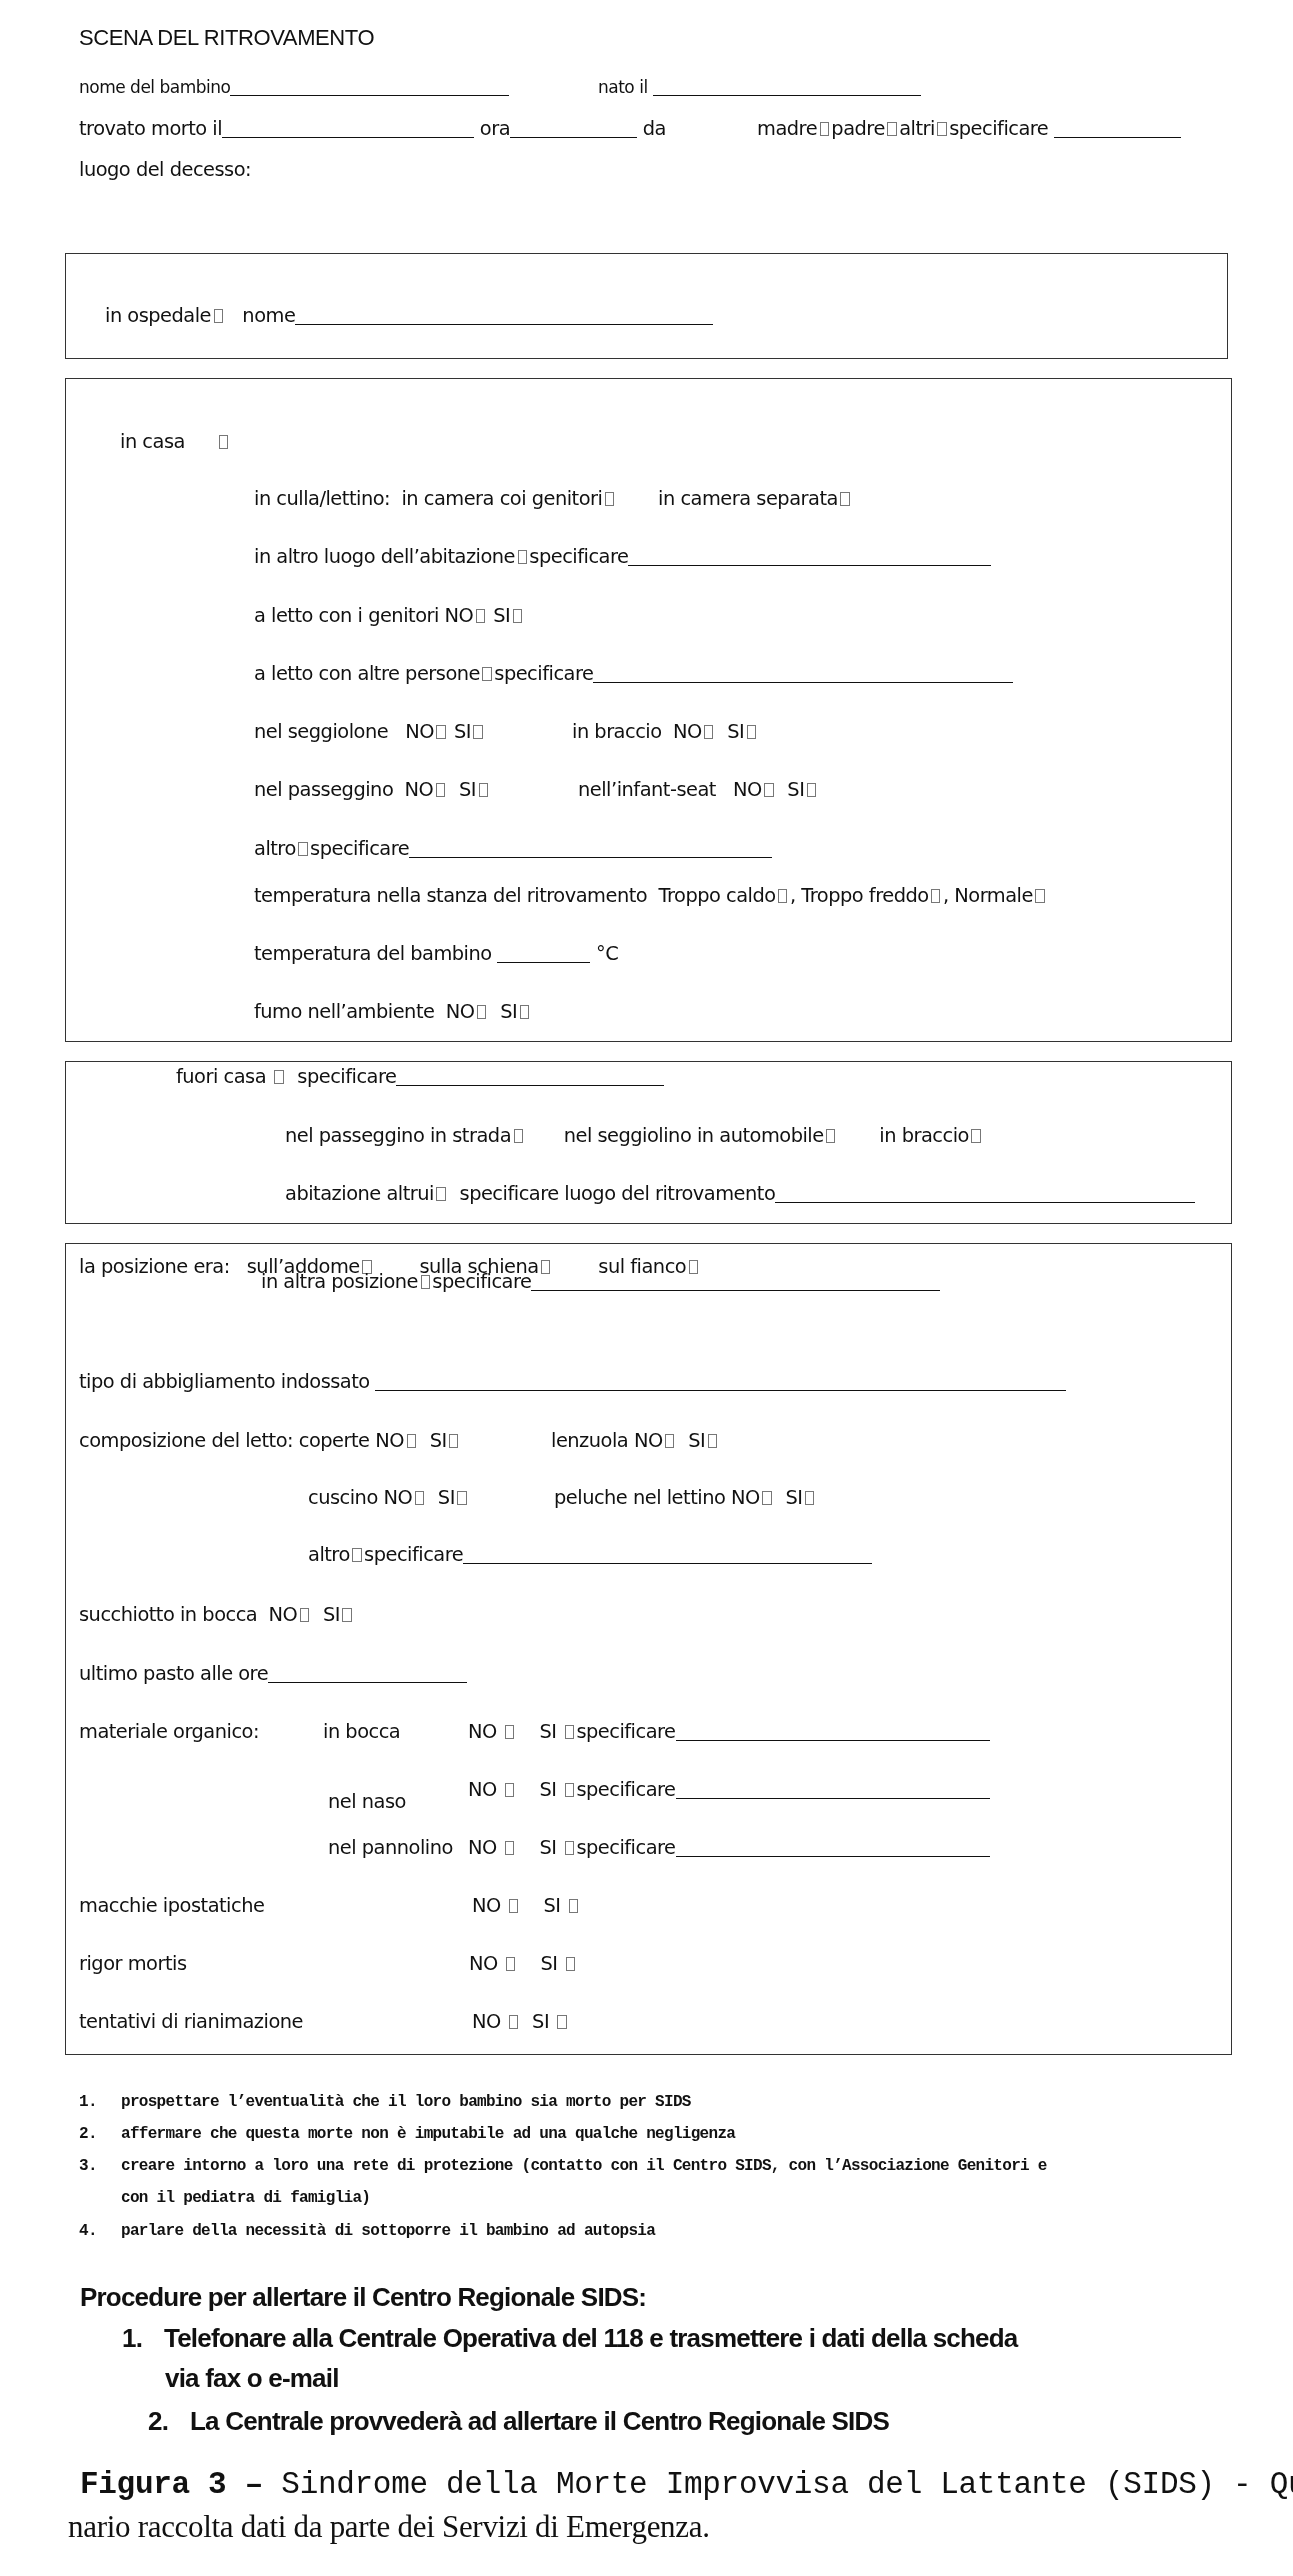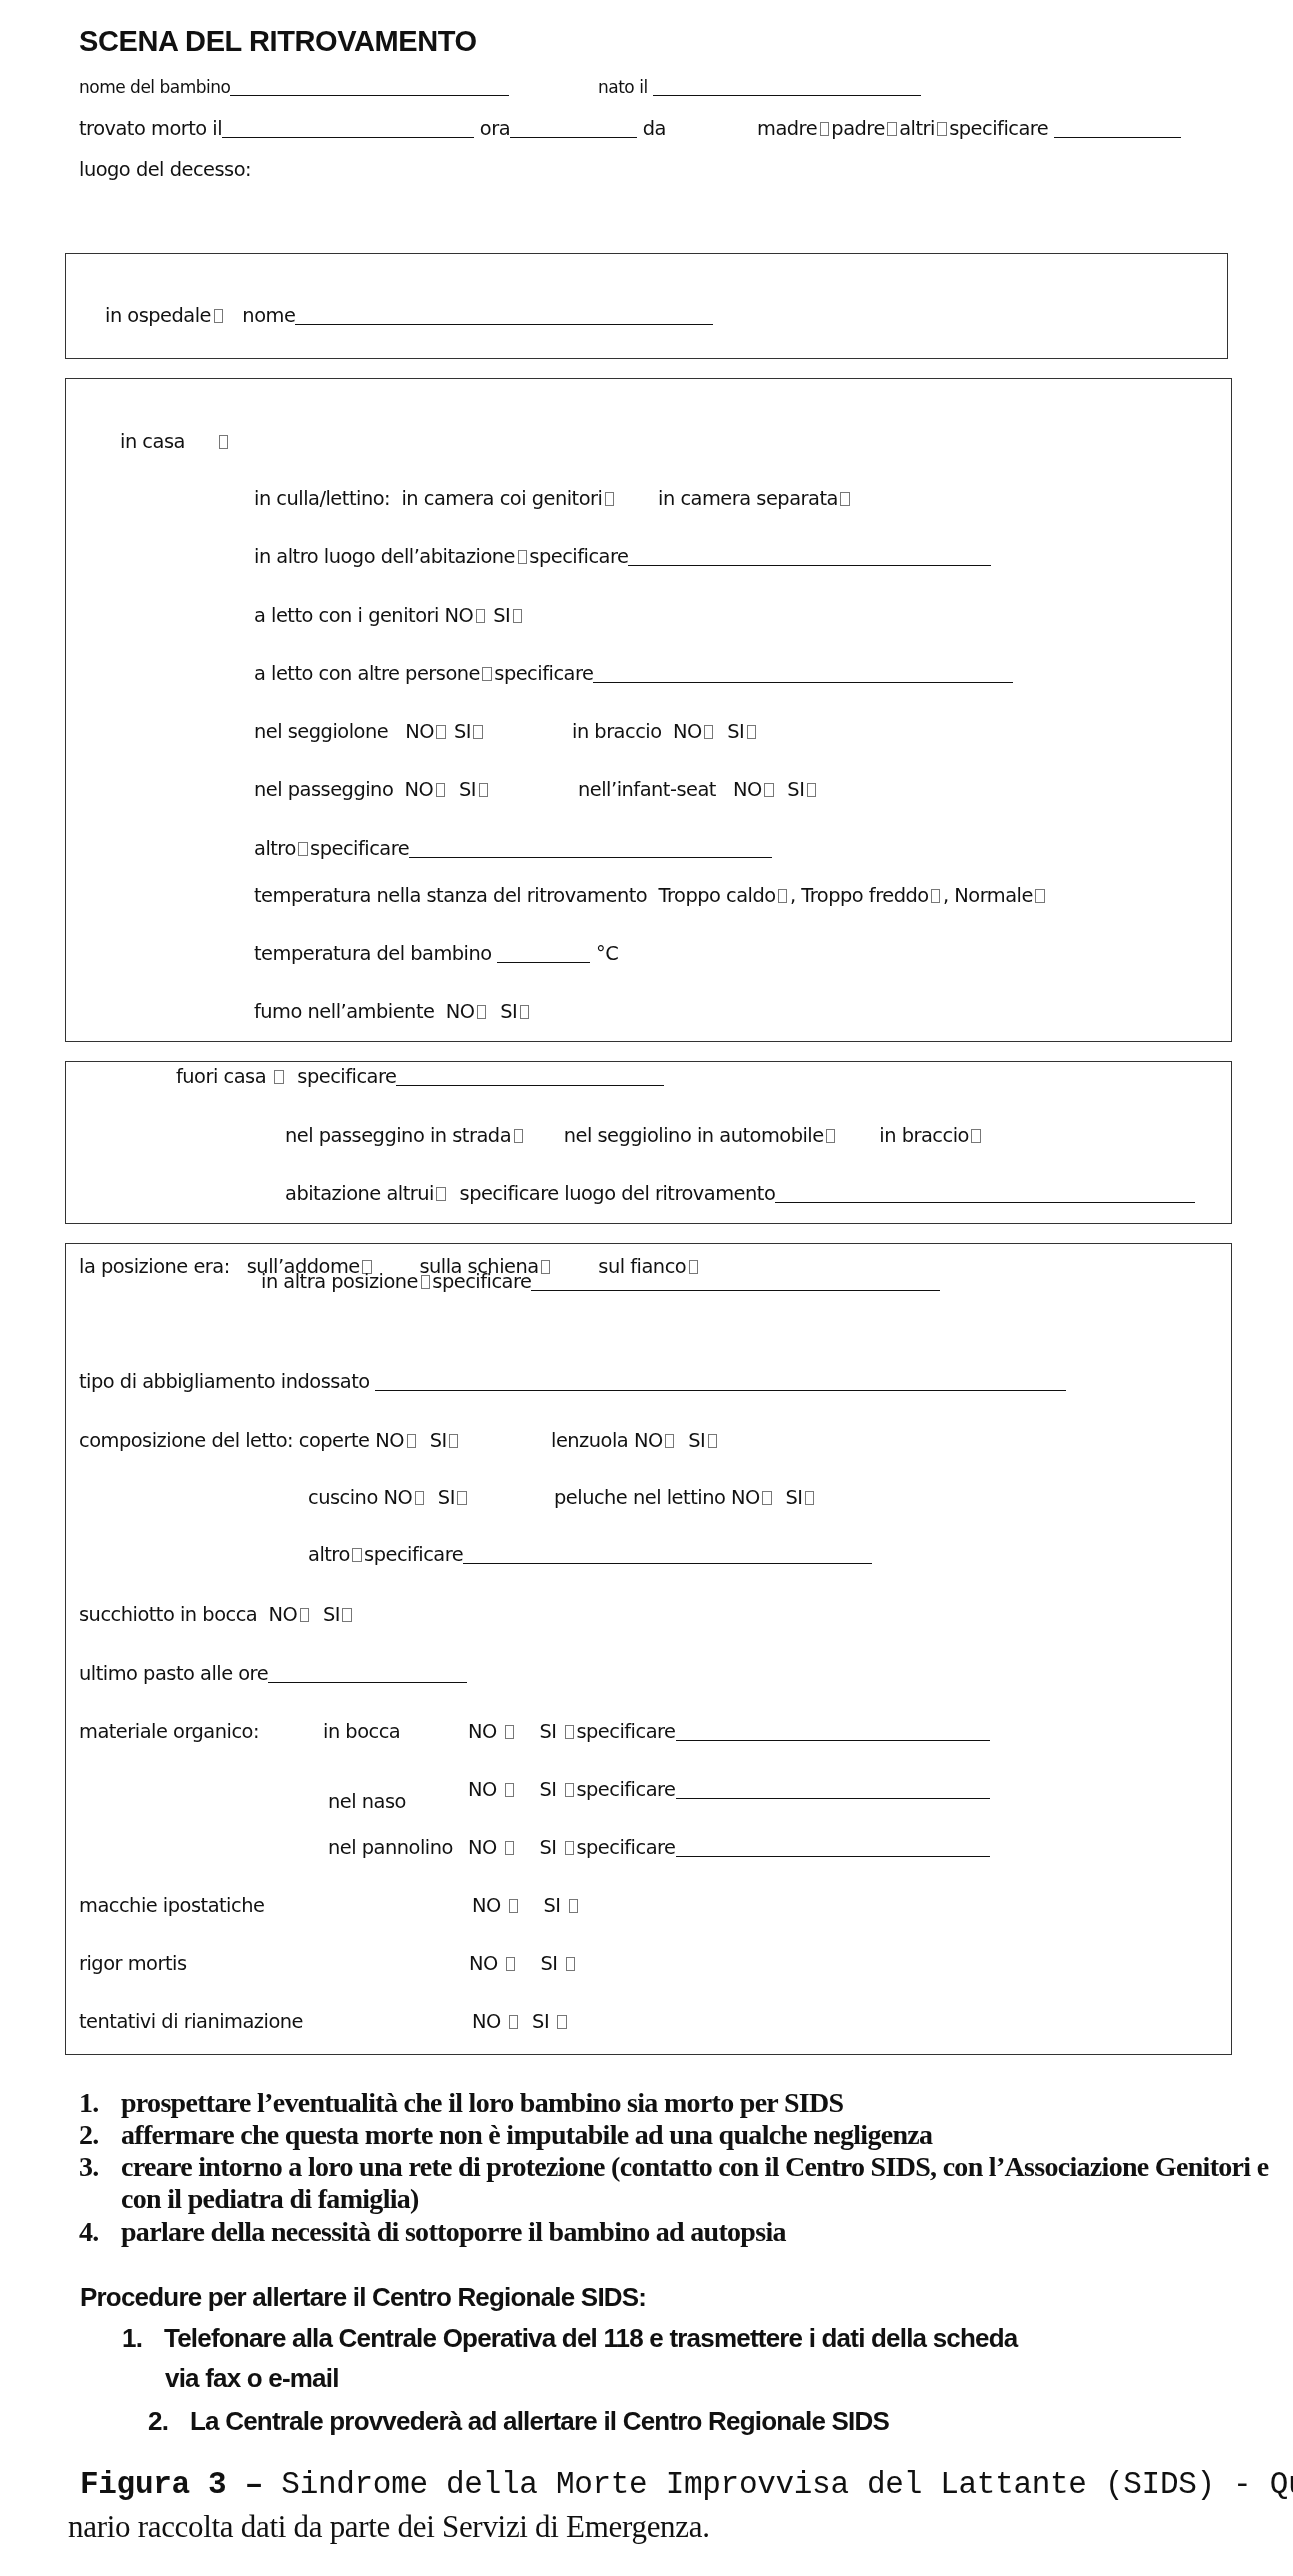--- a/index.html
+++ b/index.html
@@ -1,25 +1,25 @@
 <!DOCTYPE html>
 <html style="font-size:13.5px"><head>
 <meta charset="utf-8">
 <style>
   html,body{margin:0;padding:0;background:#fff;}
   body{width:1293px;height:2576px;position:relative;overflow:hidden;color:#111;
        font-family:"DejaVu Sans","Liberation Sans",sans-serif;}
   .abs{position:absolute;white-space:nowrap;}
-  .title{left:79px;top:25px;font-family:"Liberation Sans",sans-serif;font-weight:bold;font-size:29px;letter-spacing:-0.4px;}
+  .title{left:79px;top:25px;font-family:"Liberation Sans",sans-serif;font-weight:normal;font-size:22px;letter-spacing:-0.4px;}
   .t{font-size:19.4px;letter-spacing:-0.5px;line-height:23.6px;}
   .ts{font-size:17px;letter-spacing:-0.5px;line-height:22px;}
   .cb{display:inline-block;width:9.3px;height:13.5px;border:1.3px solid #777;vertical-align:-0.8px;margin:0 2.5px;box-sizing:border-box;}
   .line{display:inline-block;border-bottom:1.7px solid #111;height:17px;vertical-align:-3.4px;}
   .box{position:absolute;border:1.7px solid #333;box-sizing:border-box;}
-  .bold{font-family:Liberation Serif, serif;font-weight:bold;font-size:28px;letter-spacing:-0.7px;line-height:25px;}
+  .bold{font-family:Liberation Mono, monospace;font-weight:bold;font-size:16px;letter-spacing:-0.7px;line-height:25px;}
   .bold-lg{font-family:"Liberation Sans",sans-serif;font-weight:bold;font-size:26px;letter-spacing:-0.8px;line-height:32px;}
   .caption{font-family:"Liberation Serif","DejaVu Serif",serif;font-size:31px;letter-spacing:-0.3px;line-height:41px;color:#111;}
   .num{display:inline-block;width:42px;}
 </style>
 </head>
 <body>
 
 <div class="abs title">SCENA DEL RITROVAMENTO</div>
 
 <div class="abs ts" style="left:79px;top:76px;">

